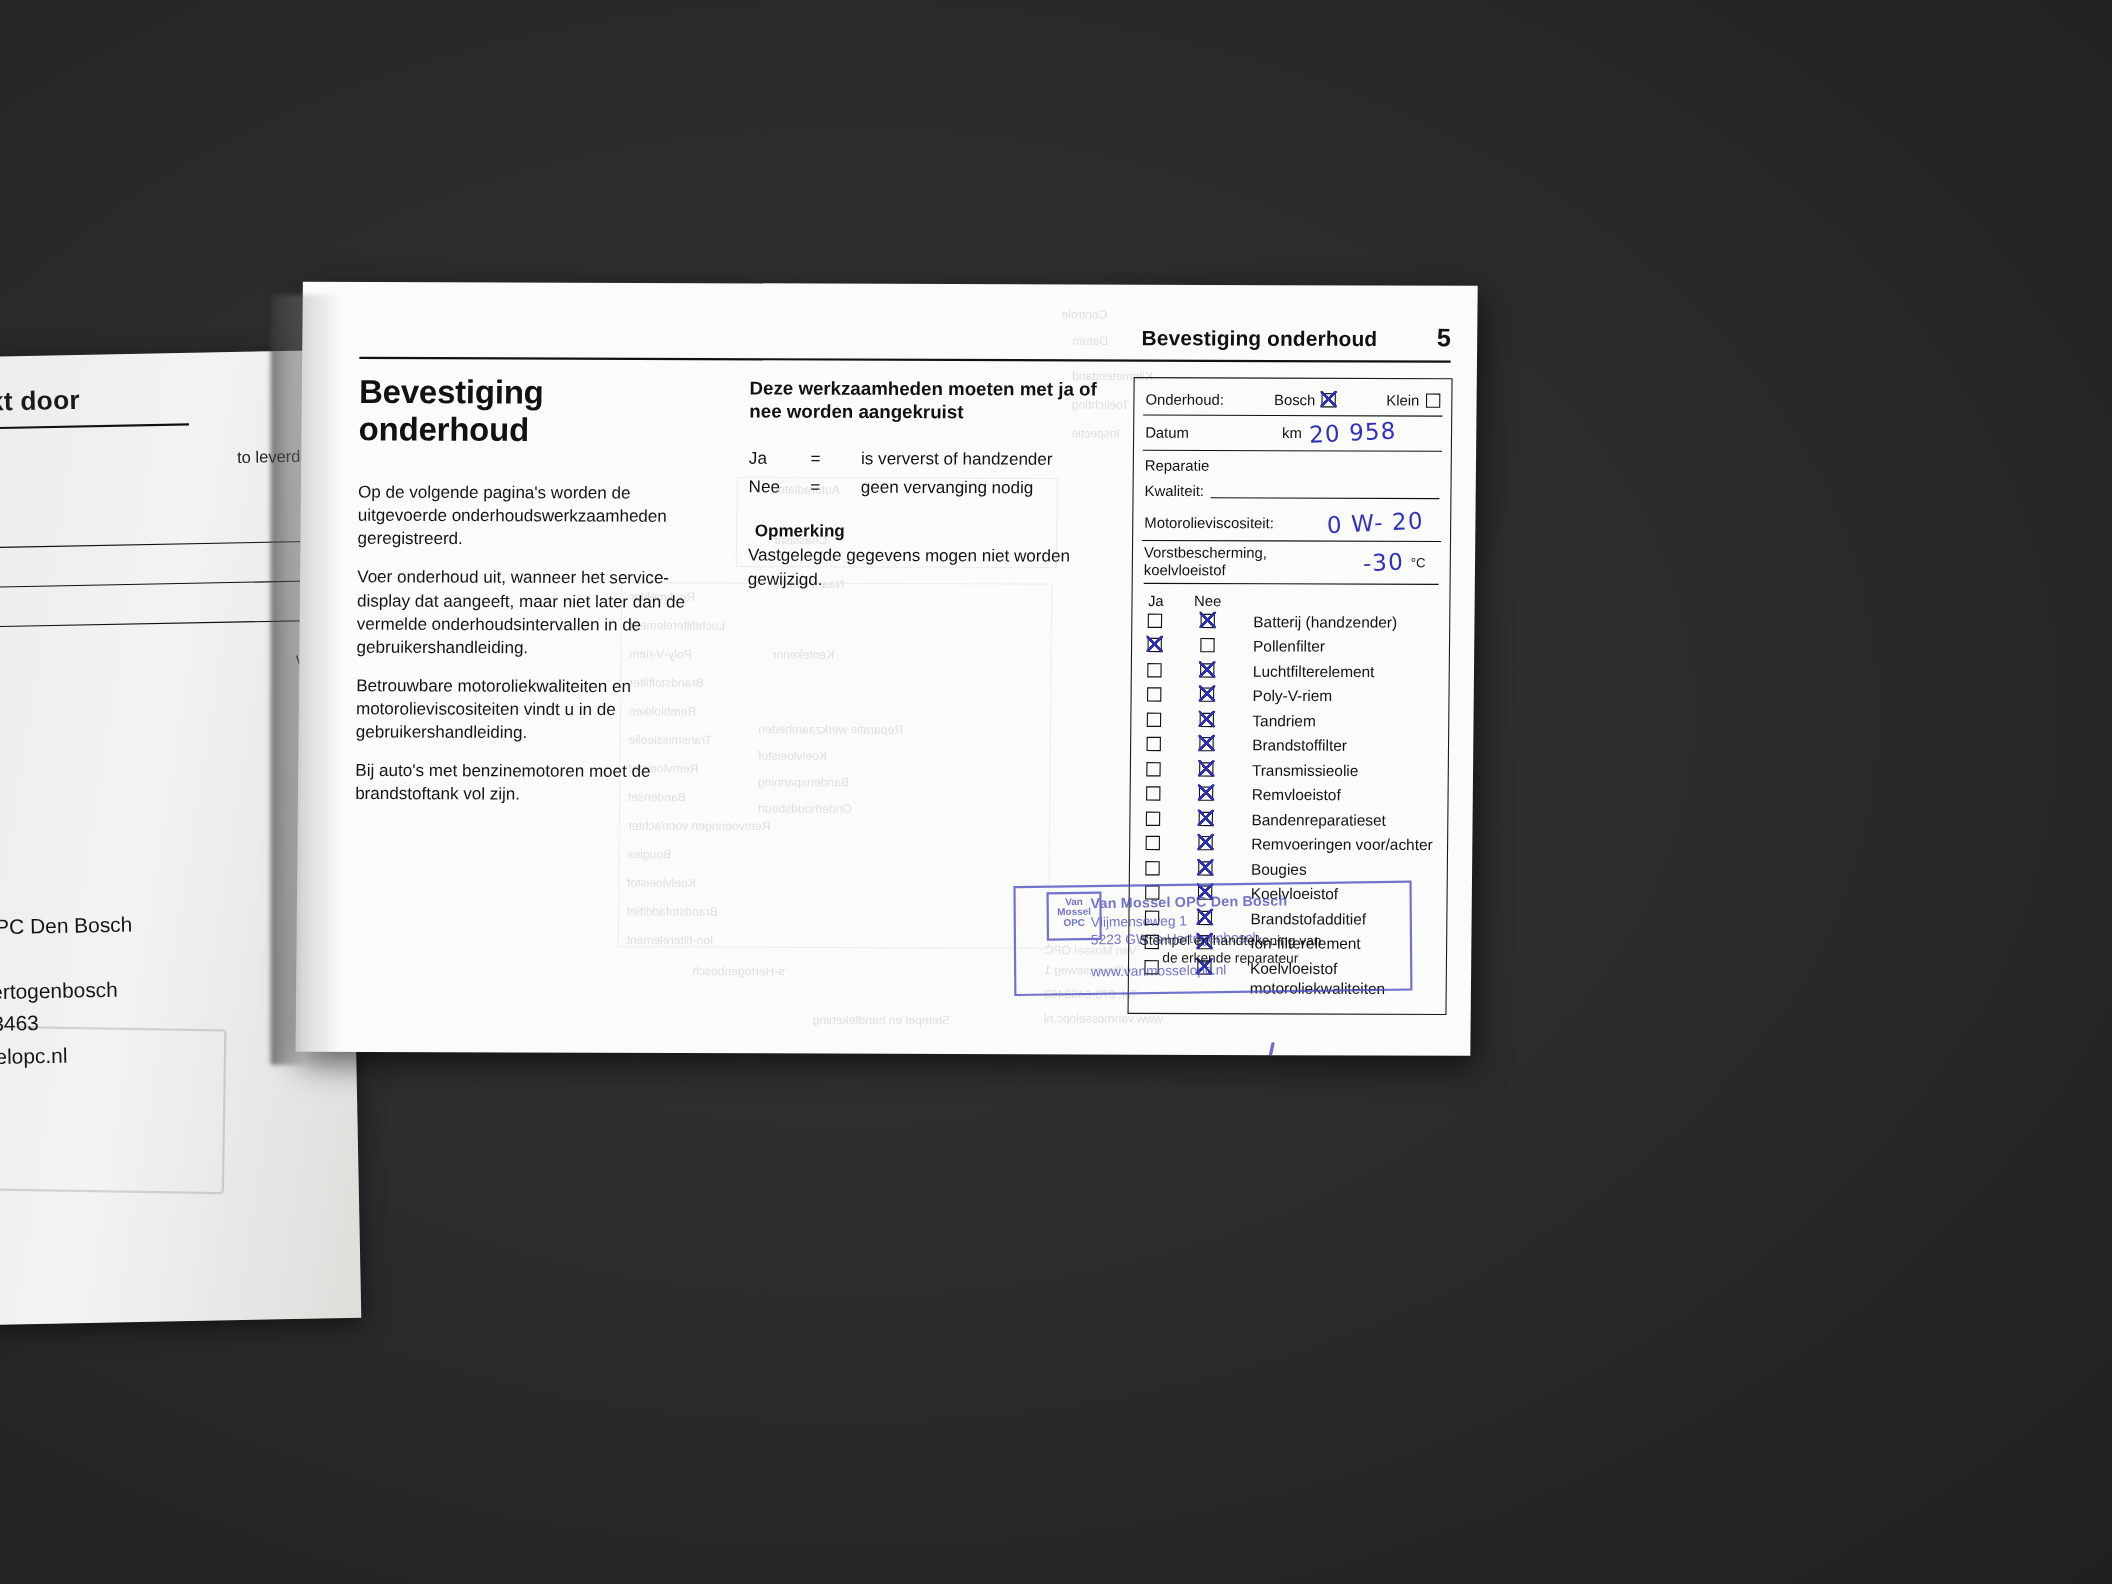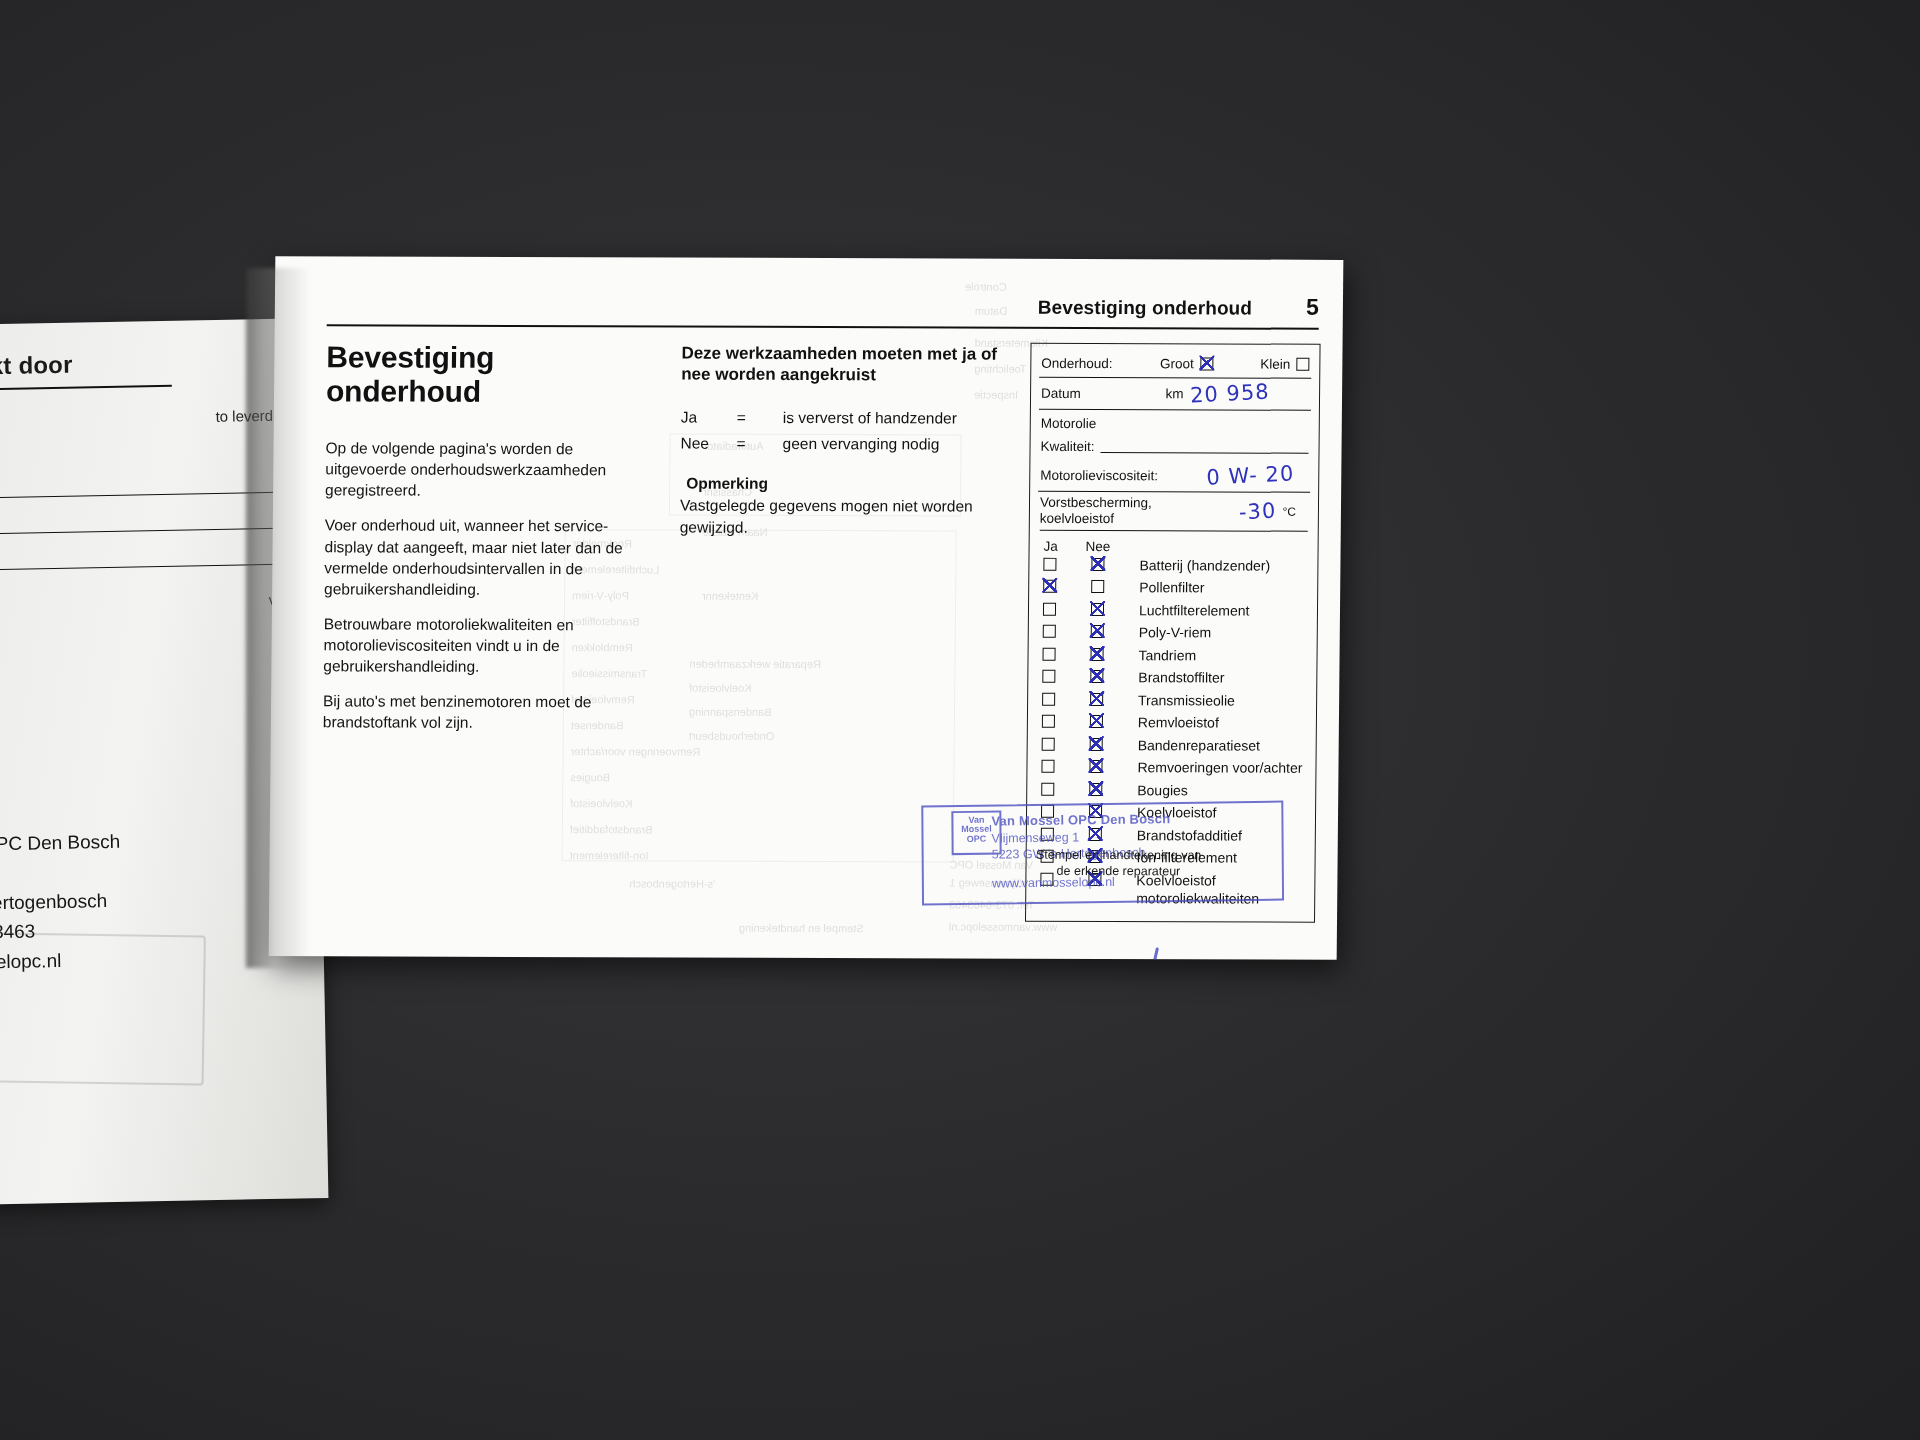--- a/index.html
+++ b/index.html
@@ -457,38 +457,38 @@
           </div>
 
           <div class="col-div"></div>
 
           <div class="col3">
             <div class="form-box">
 
               <div class="fb-row">
                 <span class="fb-label">Onderhoud:</span>
                 <span class="fb-spacer"></span>
-                <span>Groot</span>
+                <span>Bosch</span>
                 <span class="chk mark"></span>
                 <span class="fb-spacer"></span>
                 <span>Klein</span>
                 <span class="chk"></span>
               </div>
 
               <div class="fb-row">
                 <span class="fb-label">Datum</span>
                 <span class="hand sm"></span>
                 <span class="fb-spacer"></span>
                 <span class="fb-label">km</span>
                 <span class="hand">20 958</span>
                 <span style="width:34px;"></span>
               </div>
 
               <div class="fb-row nb" style="padding-bottom:0;">
-                <span class="fb-label">Motorolie</span>
+                <span class="fb-label">Reparatie</span>
               </div>
 
               <div class="fb-row nb">
                 <span class="fb-label">Kwaliteit:</span>
                 <span class="fb-underline"></span>
               </div>
 
               <div class="fb-row">
                 <span class="fb-label">Motorolieviscositeit:</span>
                 <span class="fb-spacer"></span>

